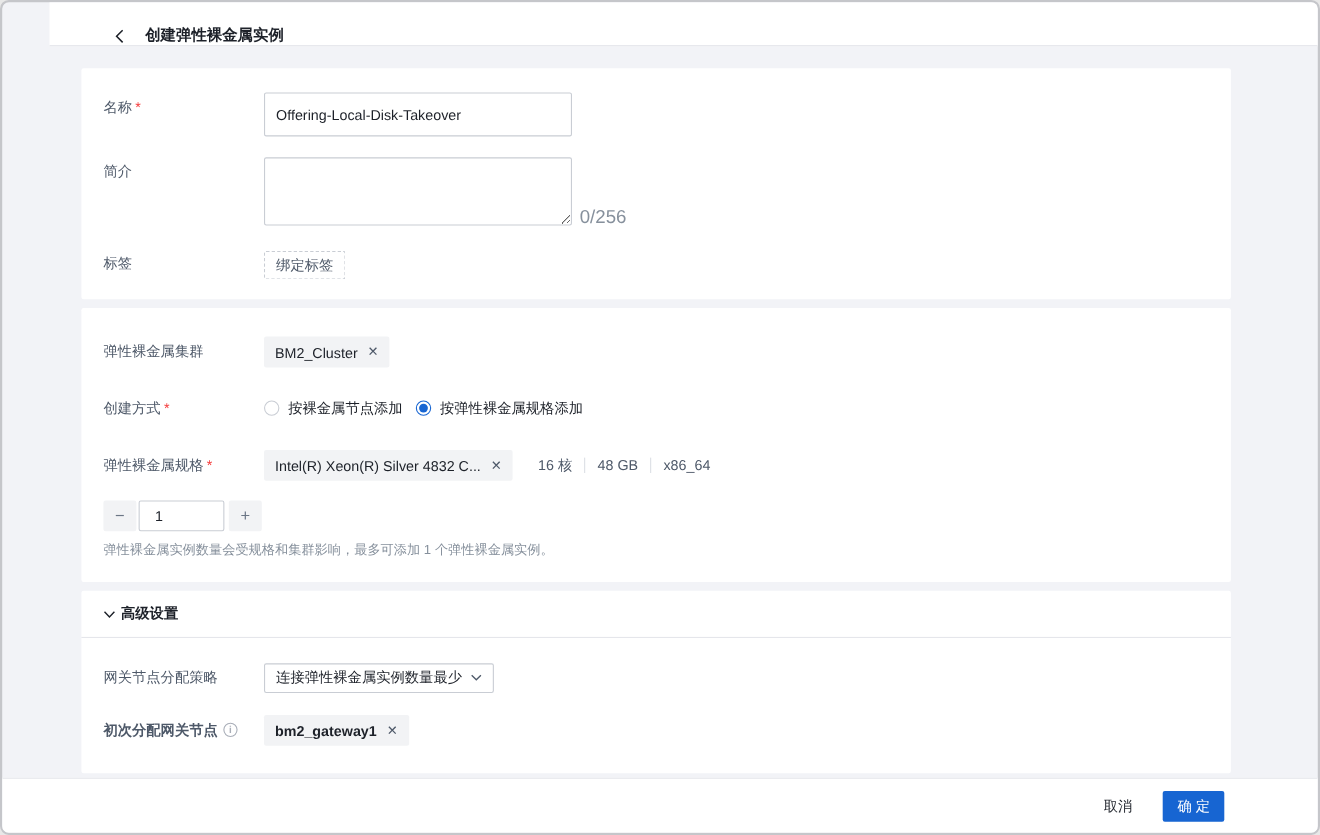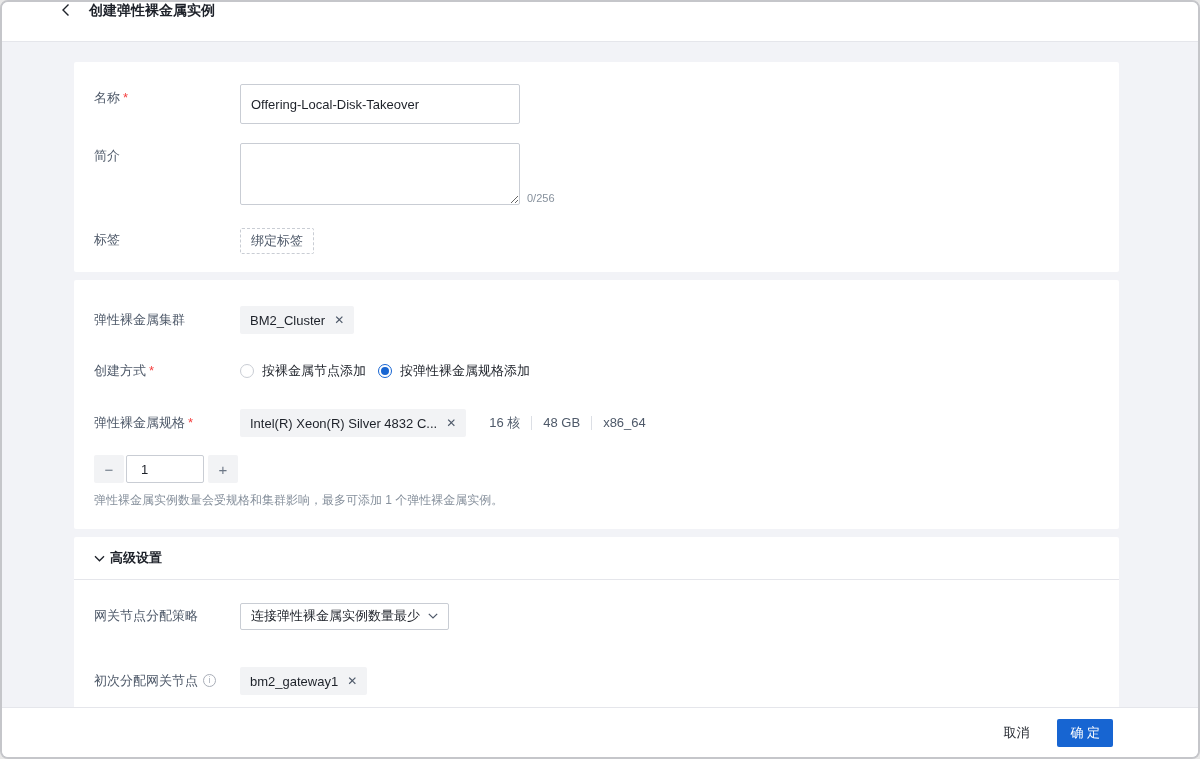--- a/index.html
+++ b/index.html
@@ -14,22 +14,23 @@
     border:2px solid #c5c6ca;
     border-radius:8px;
     overflow:hidden;
     display:flex; flex-direction:column;
   }
   
   .topbar {
     height:40px; flex:0 0 40px;
     background:#fff;
     border-bottom:1px solid #e5e6eb;
-    display:flex; align-items:flex-start;
+    display:flex; align-items:flex-end;
     padding-left:55px;
+    margin-left:43px;
   }
   .back-btn {
     display:inline-flex; align-items:center; justify-content:center;
     width:16px; height:16px; cursor:pointer;
   }
   .page-title {
     margin-left:16px;
     font-size:14px; font-weight:bold; color:#1d2129;
   }
   
@@ -62,21 +63,21 @@
     outline:none; background:#fff;
   }
   .textarea-wrap { display:flex; align-items:flex-end; }
   textarea.desc {
     width:280px; height:62px;
     border:1px solid #c9cdd4; border-radius:2px;
     padding:6px 10px; font-size:13px; color:#1d2129;
     font-family:"Liberation Sans","DejaVu Sans",sans-serif;
     resize:both; outline:none; background:#fff;
   }
-  .counter { font-size:11px; color:#86909c; margin-left:7px; line-height:14px; }
+  .counter { font-size:17px; color:#86909c; margin-left:7px; line-height:14px; }
 
   .dashed-btn {
     border:1px dashed #c9cdd4; border-radius:2px;
     background:#fff; color:#4e5969;
     font-size:13px; padding:3px 10px; cursor:pointer;
     font-family:"Liberation Sans","DejaVu Sans",sans-serif;
   }
 
   
   .chip {
@@ -288,21 +289,21 @@
             <div class="select-box">
               <span class="select-value">连接弹性裸金属实例数量最少</span>
               <span>
                 <svg width="10" height="6" viewBox="0 0 10 6">
                     <polyline points="0.8,0.8 5,5 9.2,0.8" fill="none" stroke="#4e5969" stroke-width="1.2"></polyline>
                   </svg>
               </span>
             </div>
           </div>
         </div>
-        <div class="form-row" style="margin-top:37px;">
+        <div class="form-row" style="margin-top:20px;font-weight:bold;">
           <div class="form-label label-with-icon">
             <span>初次分配网关节点</span>
             <i class="info-icon">i</i>
           </div>
           <div class="form-control">
             <span class="chip">
               <span>bm2_gateway1</span>
               <span class="chip-close">✕</span>
             </span>
           </div>

